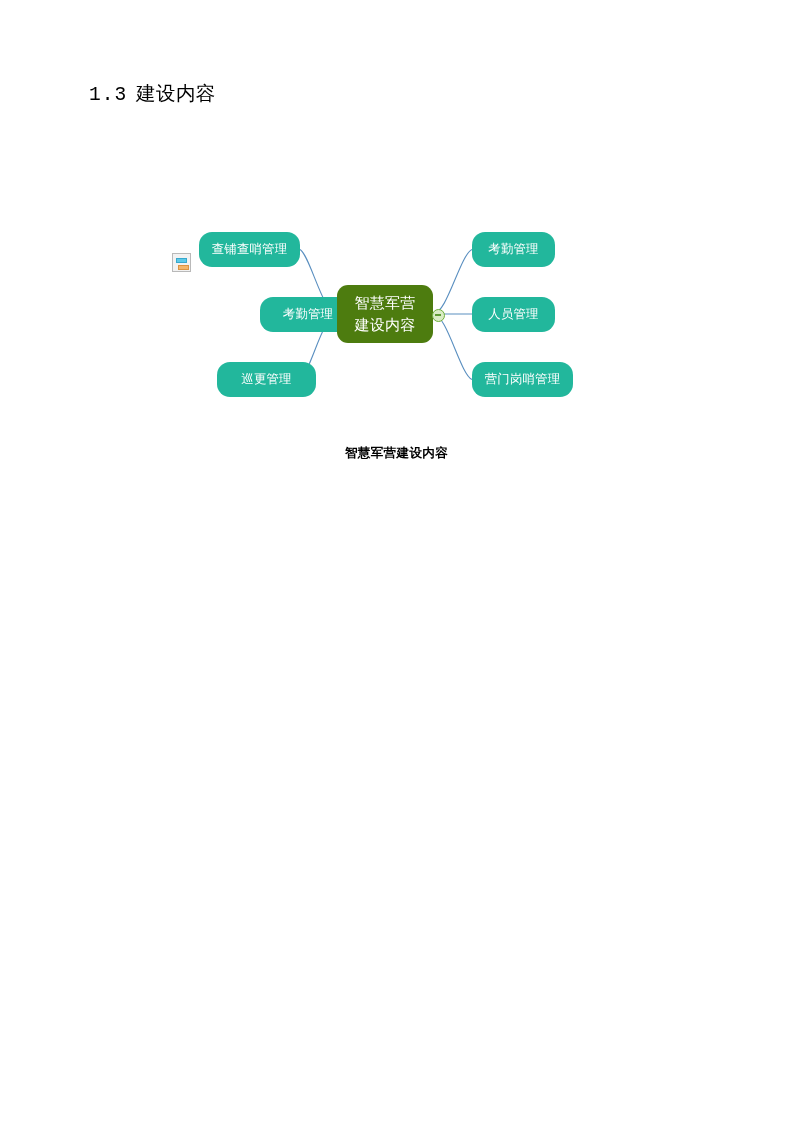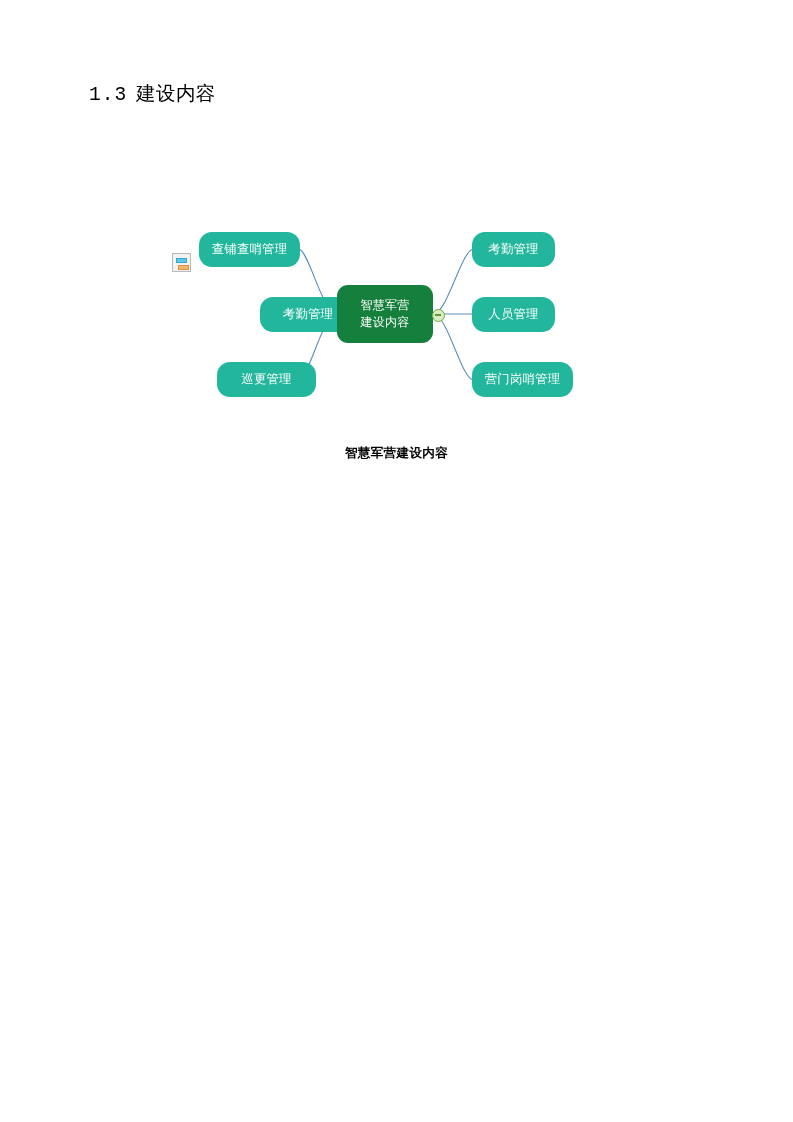--- a/index.html
+++ b/index.html
@@ -93,23 +93,23 @@
     font-size: 12.4px;
     display: flex;
     align-items: center;
     justify-content: center;
     line-height: 1.25;
     letter-spacing: 0.2px;
     white-space: nowrap;
     z-index: 3;
   }
   .node-center {
-    background: #15803d;
+    background: #4d7c0f;
     border-radius: 11px;
-    font-size: 12px;
+    font-size: 15px;
     line-height: 1.45;
     text-align: center;
     z-index: 4;
   }
 
   
   #node-chapuchashao { left: 39px;  top: 17px;  width: 101px; height: 35px; }
   #node-kaoqin       { left: 57px;  top: 82px;  width: 96px;  height: 35px; margin-left: 43px; }
   #node-xungeng      { left: 57px;  top: 147px; width: 99px;  height: 35px; }
   #node-center       { left: 177px; top: 70px;  width: 96px;  height: 58px; }

